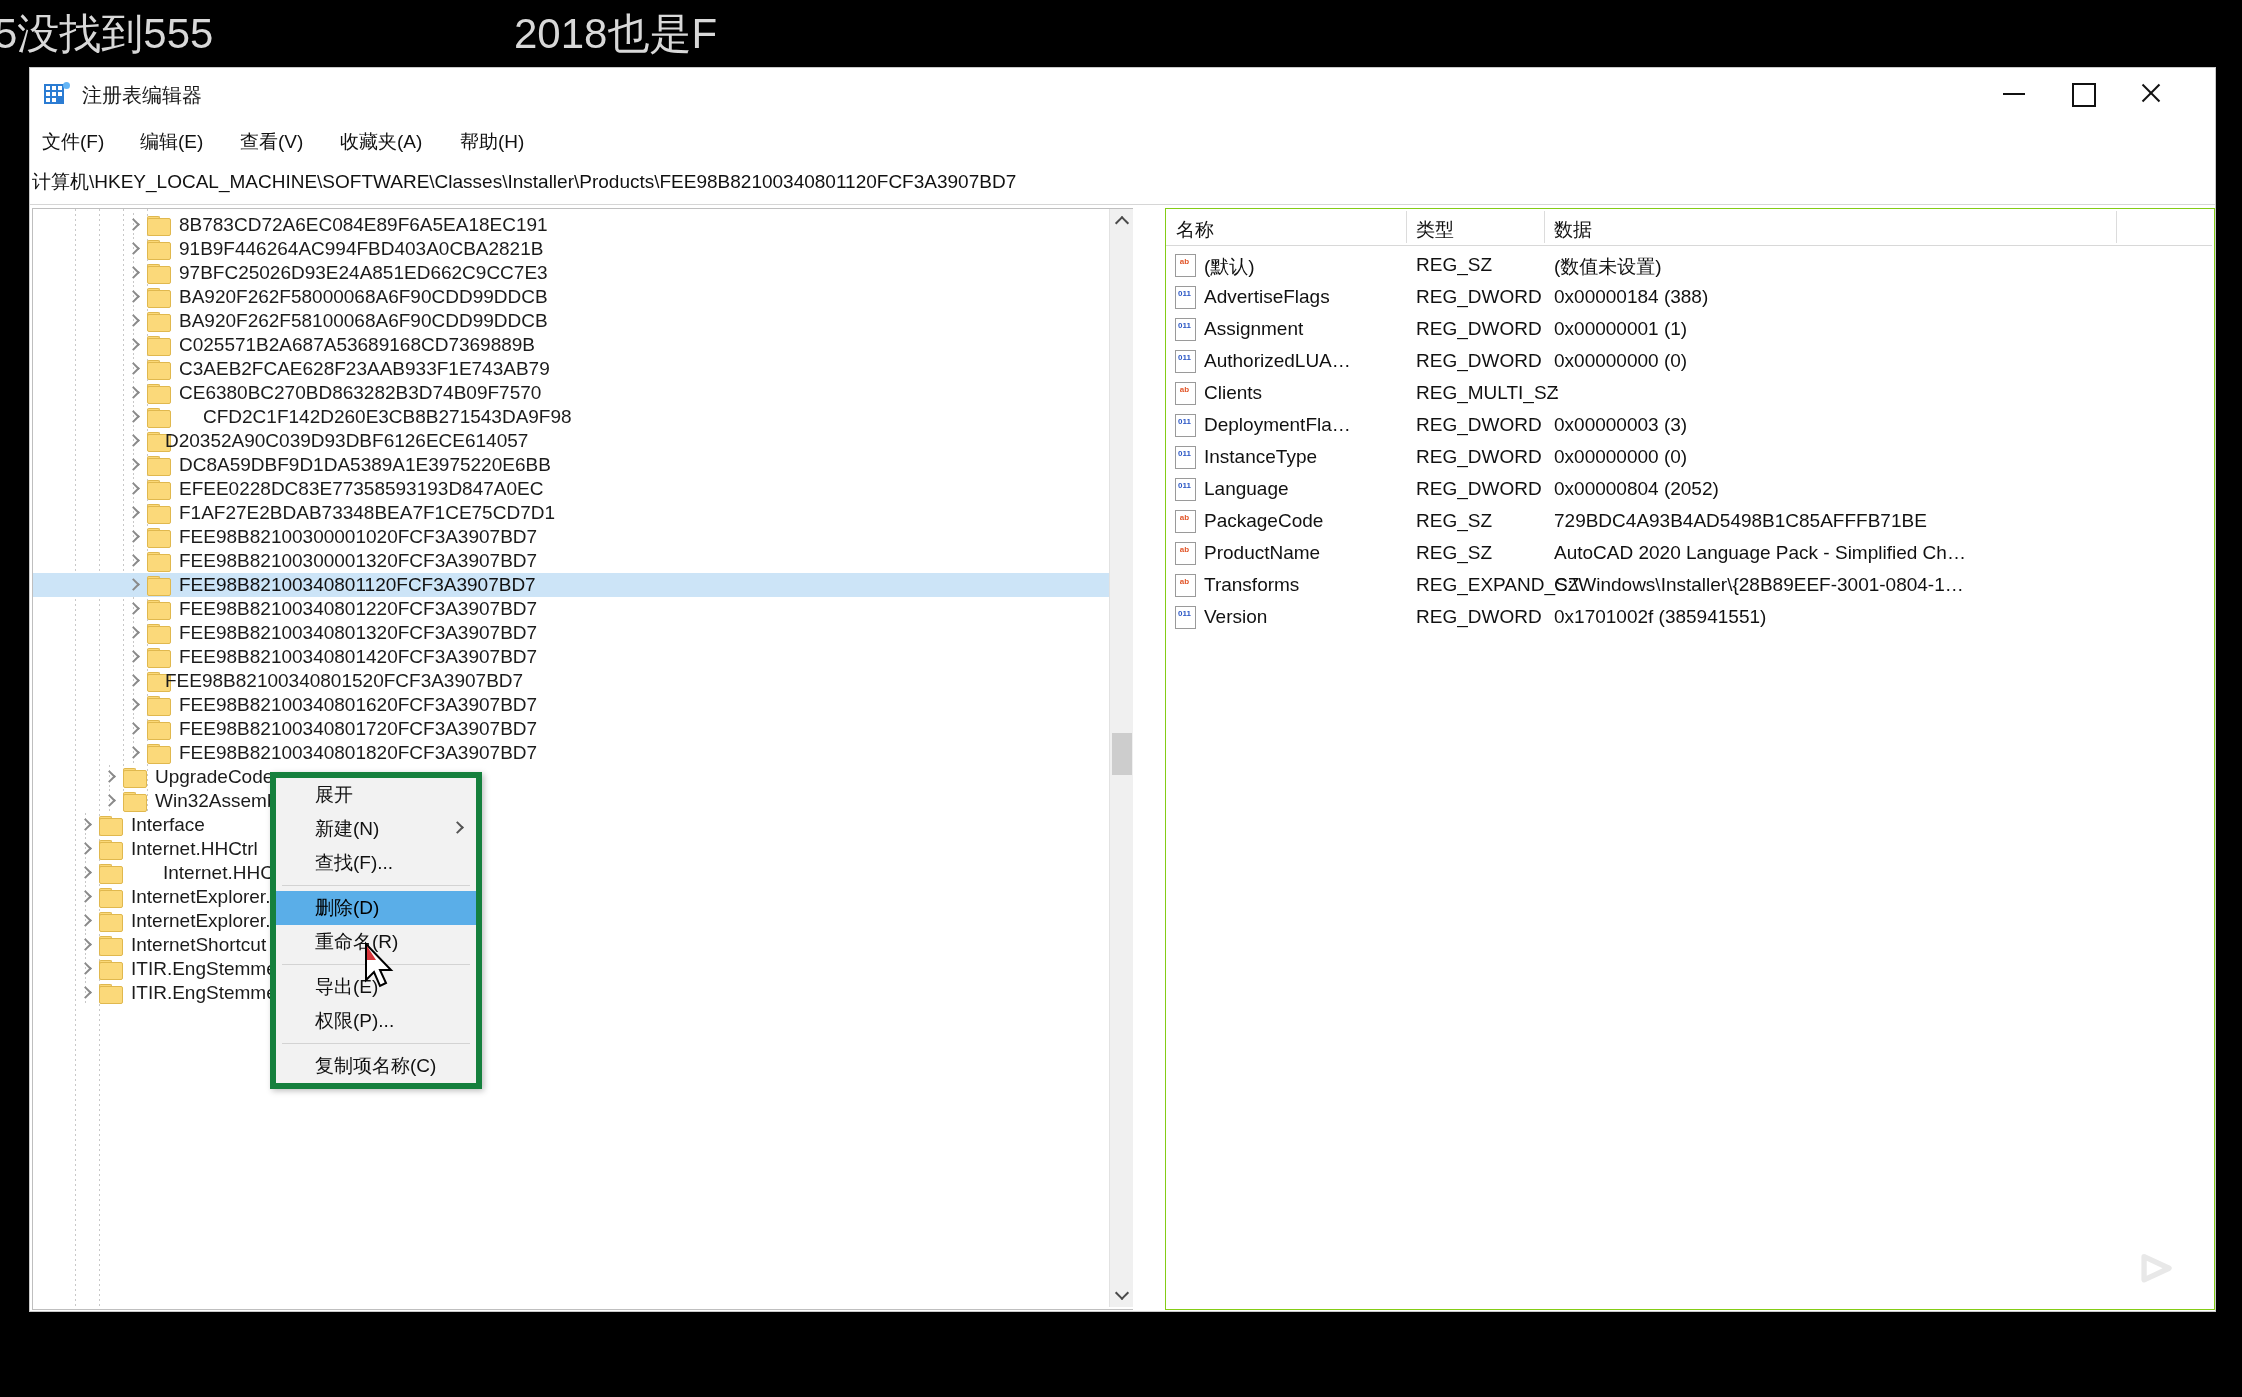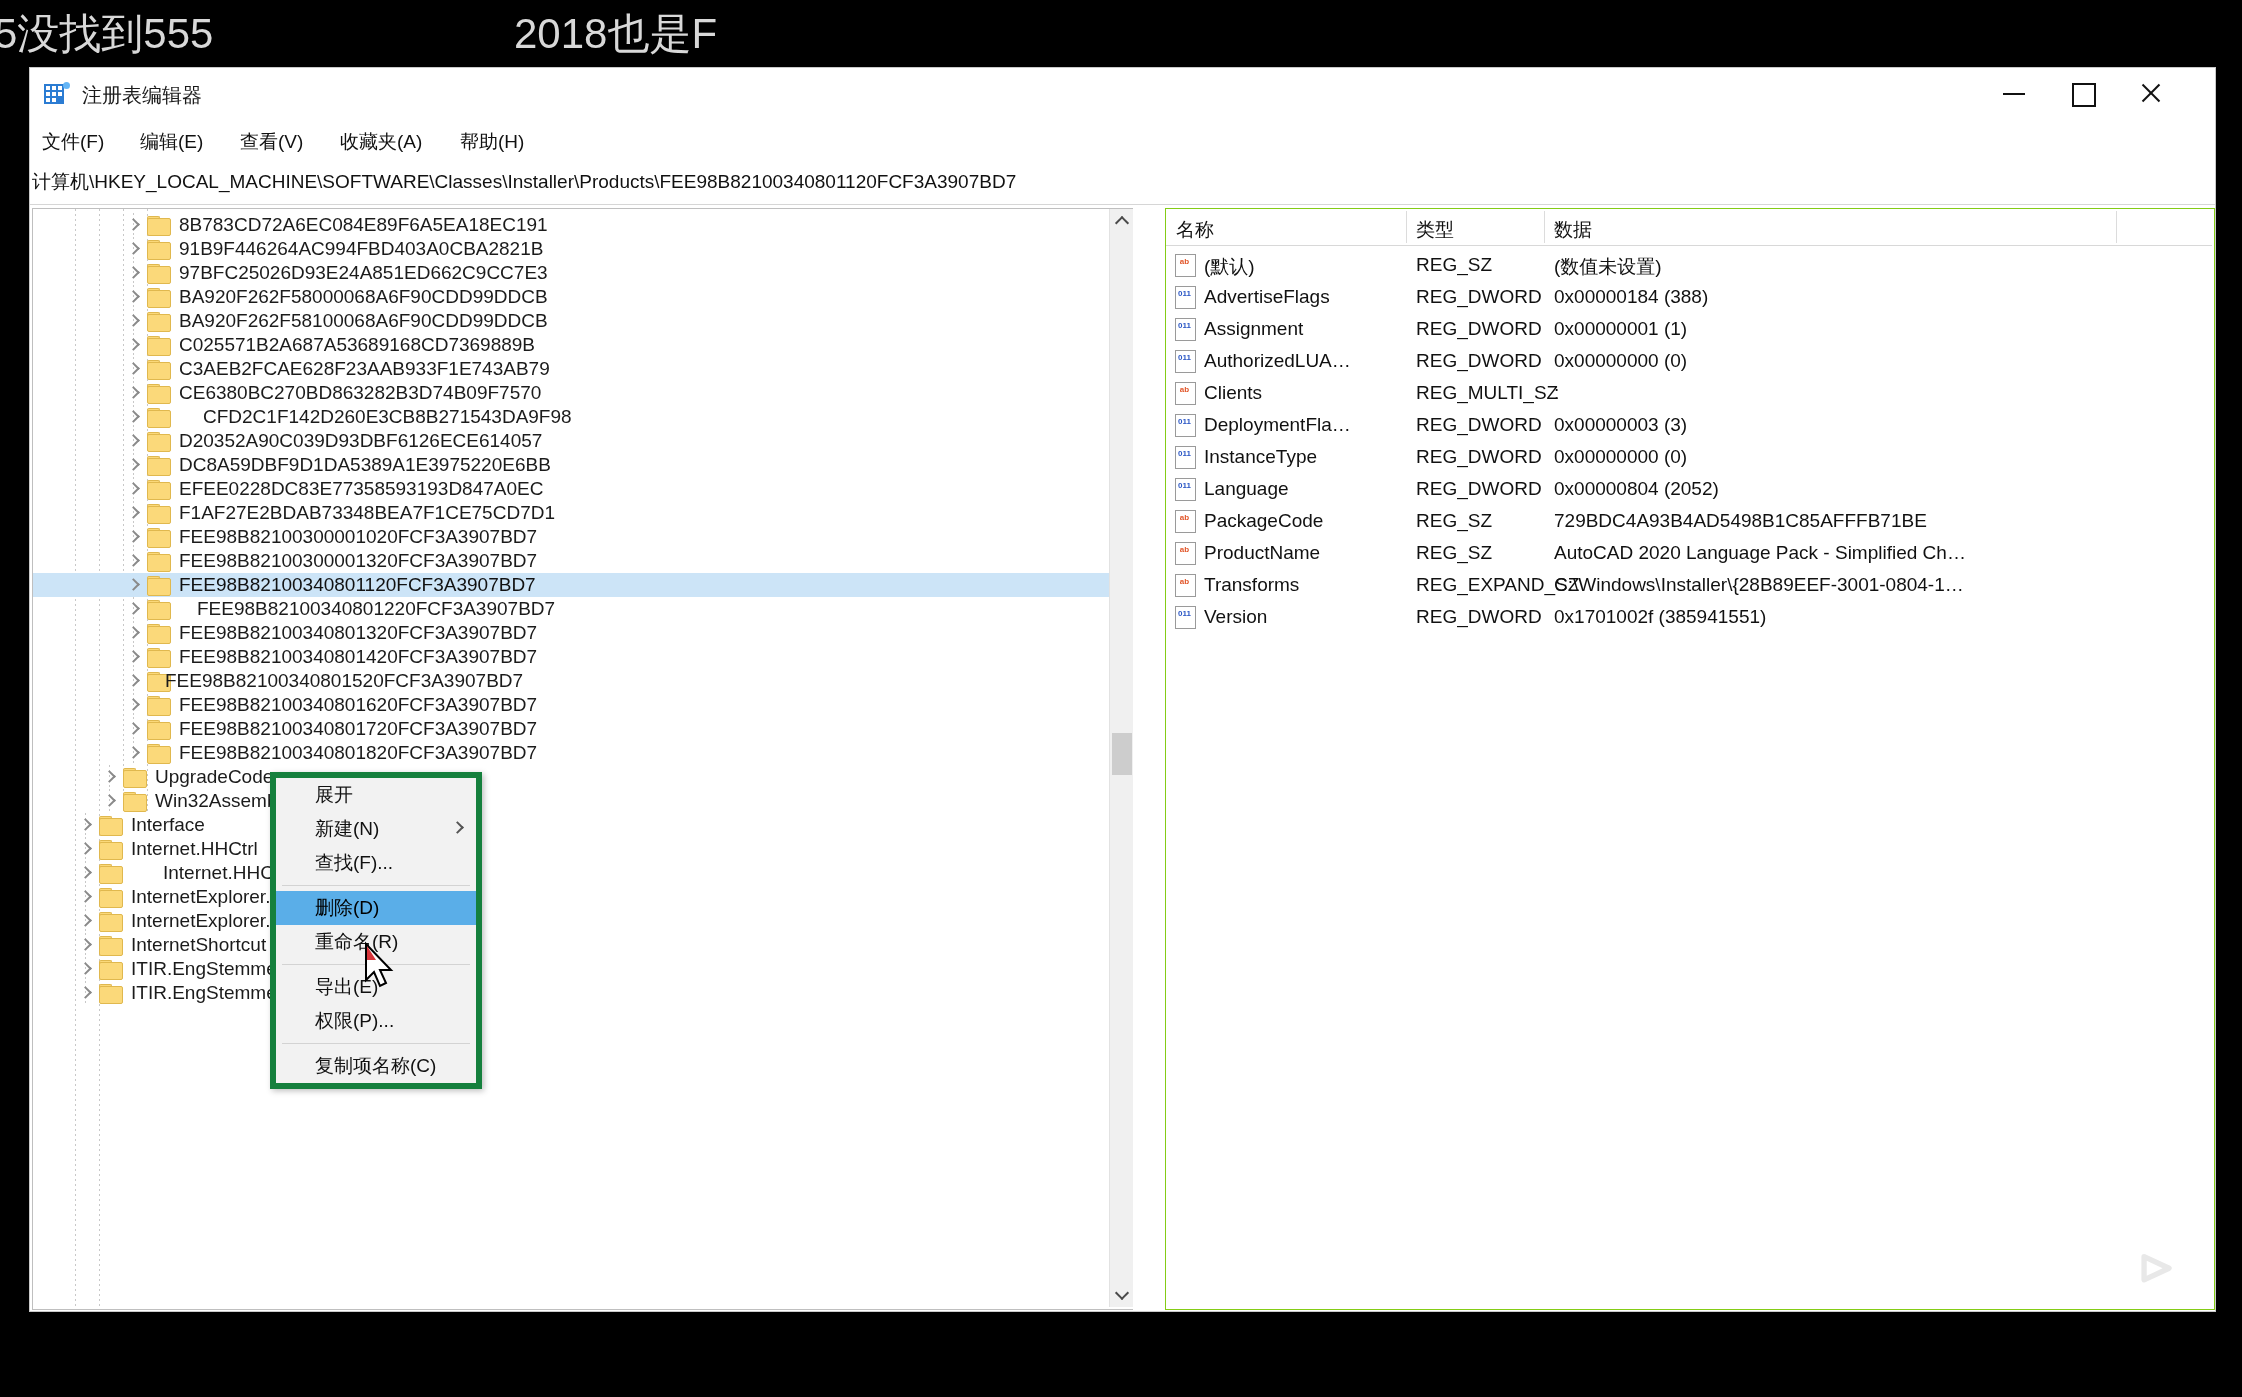--- a/index.html
+++ b/index.html
@@ -267,21 +267,21 @@
             <span class="b"></span>
           </span>
           <span class="tlabel" style="left: 146px; margin-left: 24px;">CFD2C1F142D260E3CB8B271543DA9F98</span>
         </div>
         <div class="trow" style="top: 220px;">
           <span class="chev" style="left: 92px;"></span>
           <span class="folder" style="left: 114px;">
             <span class="t"></span>
             <span class="b"></span>
           </span>
-          <span class="tlabel" style="left: 146px;">D20352A90C039D93DBF6126ECE614057</span>
+          <span class="tlabel" style="left: 132px;">D20352A90C039D93DBF6126ECE614057</span>
         </div>
         <div class="trow" style="top: 244px;">
           <span class="chev" style="left: 92px;"></span>
           <span class="folder" style="left: 114px;">
             <span class="t"></span>
             <span class="b"></span>
           </span>
           <span class="tlabel" style="left: 146px;">DC8A59DBF9D1DA5389A1E3975220E6BB</span>
         </div>
         <div class="trow" style="top: 268px;">
@@ -323,21 +323,21 @@
             <span class="b"></span>
           </span>
           <span class="tlabel" style="left: 146px;">FEE98B82100340801120FCF3A3907BD7</span>
         </div>
         <div class="trow" style="top: 388px;">
           <span class="chev" style="left: 92px;"></span>
           <span class="folder" style="left: 114px;">
             <span class="t"></span>
             <span class="b"></span>
           </span>
-          <span class="tlabel" style="left: 164px;">FEE98B82100340801220FCF3A3907BD7</span>
+          <span class="tlabel" style="left: 146px;">FEE98B82100340801220FCF3A3907BD7</span>
         </div>
         <div class="trow" style="top: 412px;">
           <span class="chev" style="left: 92px;"></span>
           <span class="folder" style="left: 114px;">
             <span class="t"></span>
             <span class="b"></span>
           </span>
           <span class="tlabel" style="left: 146px;">FEE98B82100340801320FCF3A3907BD7</span>
         </div>
         <div class="trow" style="top: 436px;">

